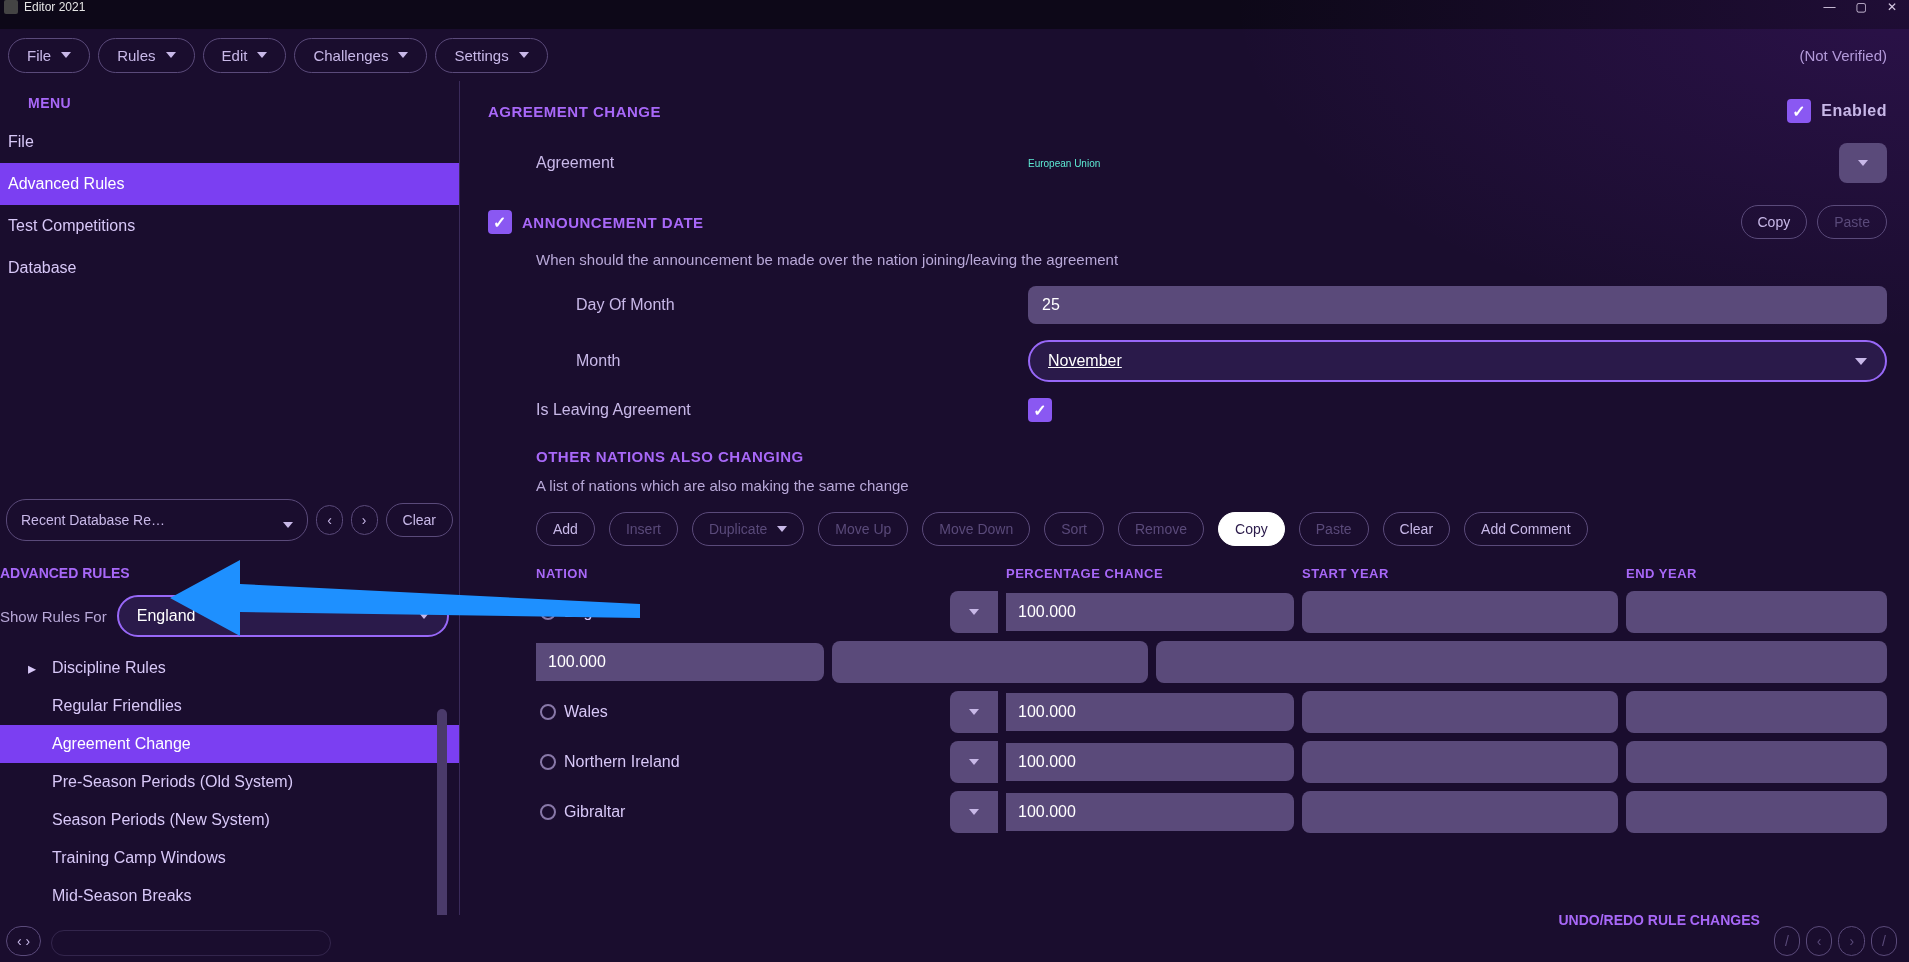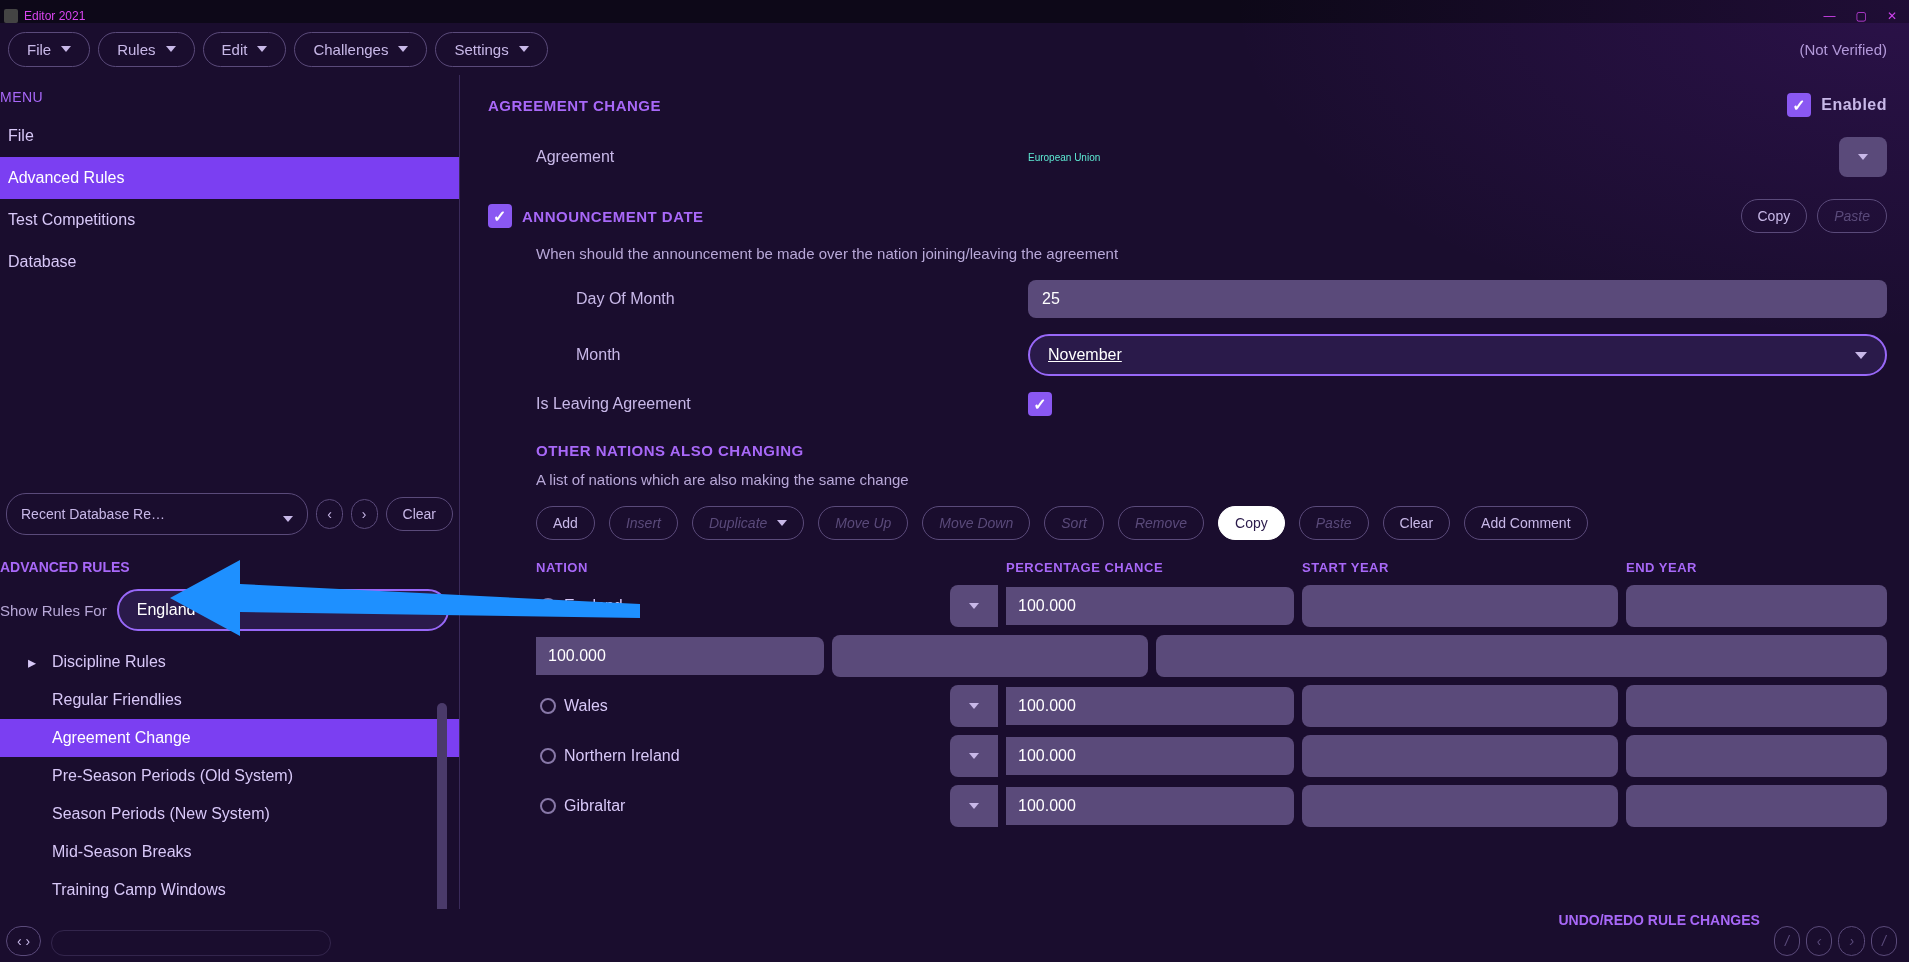--- a/index.html
+++ b/index.html
@@ -1,41 +1,41 @@
 <!DOCTYPE html>
 <html><head>
 <meta charset="utf-8">
 <style>
 * { box-sizing: border-box; margin: 0; padding: 0; font-family: -apple-system, BlinkMacSystemFont, "Segoe UI", sans-serif; }
 body { background: #1a0d2e; color: #b8a8d8; font-size: 14px; overflow: hidden; width: 1909px; height: 962px; position: relative; }
 body::before { content: ""; position: absolute; top: 0; right: 0; width: 800px; height: 400px; background: radial-gradient(ellipse at top right, rgba(138,43,226,0.15) 0%, transparent 60%); pointer-events: none; }
 
-.titlebar { height: 23px; background: #0d0818; display: flex; align-items: flex-end; padding: 0 4px; font-size: 12px; color: #d946ef; }
+.titlebar { height: 29px; background: #0d0818; display: flex; align-items: flex-start; padding: 0 4px; font-size: 12px; color: #e5e5e5; }
 .titlebar .icon-box { width: 14px; height: 14px; background: #444; border-radius: 2px; margin-right: 6px; }
 .titlebar .wincontrols { margin-left: auto; display: flex; gap: 20px; padding-right: 8px; }
 .titlebar .wincontrols span { cursor: default; }
 
 .menubar { height: 52px; display: flex; align-items: center; padding: 6px 8px; gap: 8px; }
 .menubar .btn { display: flex; align-items: center; gap: 10px; padding: 8px 18px; border: 1px solid #5a4a7a; border-radius: 20px; background: transparent; color: #c8b8e8; cursor: pointer; font-size: 15px; }
 .menubar .status { margin-left: auto; color: #b8a8d8; font-size: 15px; padding-right: 14px; }
 
 .workspace { display: flex; height: calc(100% - 72px - 56px); }
 .sidebar { width: 460px; display: flex; flex-direction: column; border-right: 1px solid #3a2a5a; }
 .sidebar-top { flex: 0 0 auto; }
-.sidebar .hdr { padding: 14px 0 10px 0; color: #a868f8; font-weight: 400; font-size: 14px; letter-spacing: 0.5px; }
+.sidebar .hdr { padding: 14px 0 10px 0; color: #a868f8; font-weight: 700; font-size: 14px; letter-spacing: 0.5px; margin-left: 28px; }
 .sidebar .item { padding: 12px 8px; cursor: pointer; font-size: 16px; color: #d8c8f8; }
 .sidebar .item.active { background: #7b3ff2; color: #fff; }
 .subitem { padding: 10px 8px 10px 52px; cursor: pointer; color: #d8c8f8; font-size: 16px; position: relative; }
 .subitem.active { background: #7b3ff2; color: #fff; }
 .subitem .expand { position: absolute; left: 28px; }
 
 .sidebar-tools { display: flex; gap: 8px; padding: 10px 6px; align-items: center; }
 .pill { display: inline-flex; align-items: center; justify-content: center; padding: 8px 16px; border: 1px solid #5a4a7a; border-radius: 20px; color: #c8b8e8; font-size: 14px; background: transparent; cursor: pointer; }
 .pill.small { padding: 6px 10px; }
-.pill.disabled { color: #5a4a7a; font-style: italic; }
+.pill.disabled { color: #5a4a7a; }
 .pill.filled { background: #fff; color: #2a1a4a; border-color: #fff; }
 .select-pill { display: inline-flex; align-items: flex-end; justify-content: space-between; padding: 12px 14px; border: 1px solid #5a4a7a; border-radius: 20px; min-width: 160px; color: #c8b8e8; }
 
 .advrules-hdr { padding: 14px 0 8px 0; color: #a868f8; font-weight: 700; font-size: 14px; }
 .showfor { display: flex; align-items: center; gap: 10px; padding: 6px 0 12px 0; }
 .showfor label { font-size: 15px; }
 .showfor .sel { flex: 1; border: 2px solid #9868f8; border-radius: 22px; padding: 10px 18px; display: flex; justify-content: space-between; align-items: center; background: #2a1a4a; color: #fff; font-size: 16px; margin-right: 10px; }
 
 .tree { position: relative; flex: 1; overflow: hidden; }
 .tree .scroll-thumb2 { position: absolute; right: 12px; top: 60px; width: 10px; height: 220px; background: #4a3a6a; border-radius: 5px; }
@@ -147,22 +147,22 @@
           <span class="caret-sm"></span>
       </div>
     </div>
 
     <div class="tree" style="flex:0 0 auto;">
       <div class="subitem"><span class="expand">▸</span><span>Discipline Rules</span></div>
       <div class="subitem">Regular Friendlies</div>
       <div class="subitem active" style="padding-right:80px;">Agreement Change</div>
       <div class="subitem">Pre-Season Periods (Old System)</div>
       <div class="subitem">Season Periods (New System)</div>
+      <div class="subitem">Training Camp Windows</div>
       <div class="subitem">Mid-Season Breaks</div>
-      <div class="subitem">Training Camp Windows</div>
       <div class="scroll-thumb2"></div>
     </div>
   </div>
 
   <div class="content">
     <div class="sect-hdr">
       <span>AGREEMENT CHANGE</span>
       <div class="enabled-chk">
         <span class="chkbox"></span>
         <span>Enabled</span>

